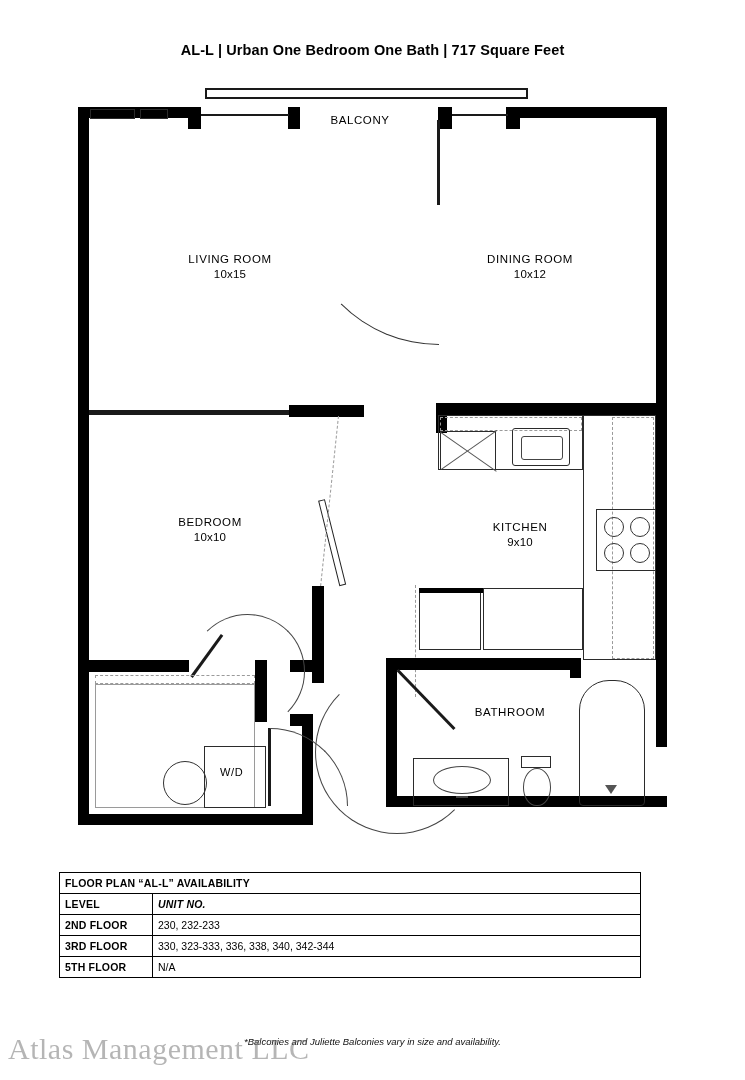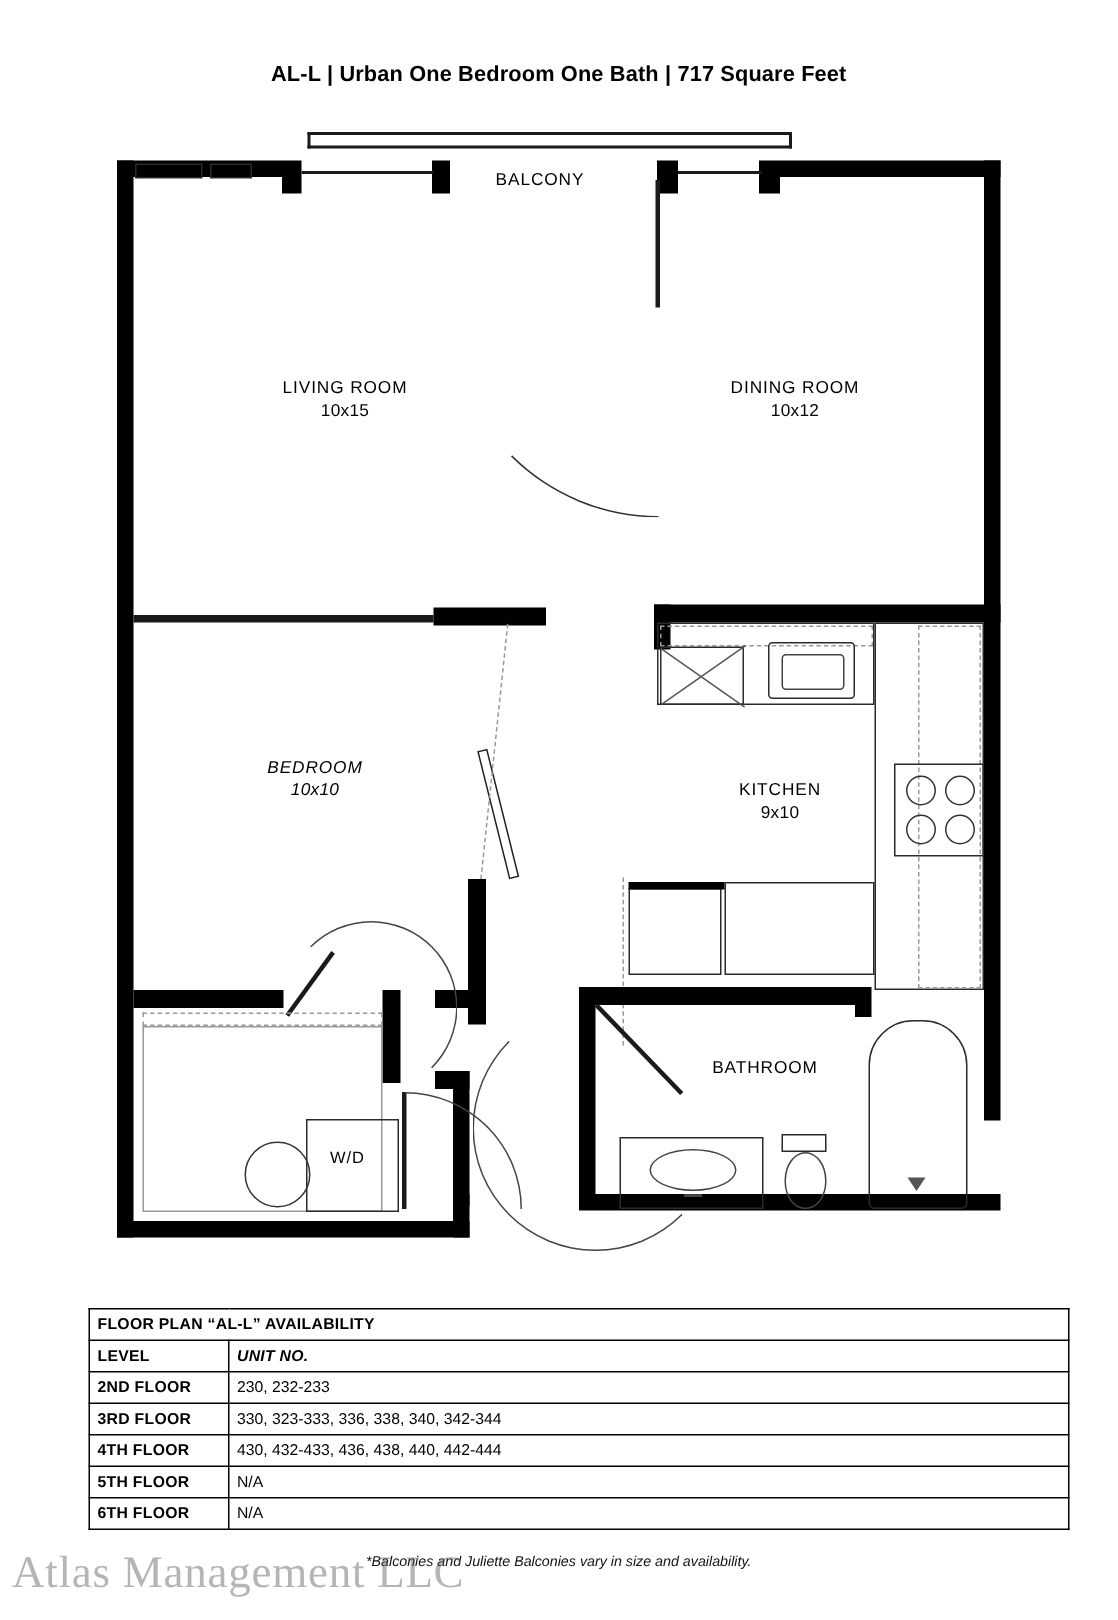--- a/index.html
+++ b/index.html
@@ -85,21 +85,21 @@
     border: 1px solid #333;
     border-radius: 50%;
     box-sizing: border-box;
   }
 
   
   .avail-table {
     position: absolute;
     left: 59px;
     top: 872px;
-    width: 654px;
+    width: 582px;
     border-collapse: collapse;
     font-size: 10.5px;
   }
   .avail-table td {
     border: 1px solid #000;
     padding: 2px 5px;
     height: 16px;
     vertical-align: middle;
   }
   .avail-table .hdr-full {
@@ -207,21 +207,21 @@
   <div class="wall" style="left:255px; top:580px; width:12px; height:62px;"></div>
   <div class="wall" style="left:290px; top:634px; width:23px; height:12px;"></div>
   <div class="wall" style="left:302px; top:634px; width:11px; height:90px;"></div>
 
   <div class="thinline" style="left:190px; top:545px; width:3px; height:52px; transform: rotate(36deg); transform-origin: bottom center;"></div>
   <div class="swing" style="left:190px; top:534px; width:115px; height:115px; border-color:transparent; border-top-color:#444; border-right-color:#444; clip-path: polygon(0% 0%, 100% 0%, 100% 100%, 50% 100%, 50% 50%, 0% 50%);"></div>
 
   <div class="thinline" style="left:268px; top:648px; width:3px; height:78px;"></div>
   <div class="swing" style="left:192px; top:648px; width:156px; height:156px; border-color:transparent; border-top-color:#444; border-right-color:#444; clip-path: polygon(50% 0%, 100% 0%, 100% 50%, 50% 50%);"></div>
 
-  <div class="room-label" style="left:130px; top:425px; width:160px;font-style:italic;">
+  <div class="room-label" style="left:130px; top:435px; width:160px;">
     <span>BEDROOM</span><br>
     <span class="dim">10x10</span>
   </div>
 
   <div class="dash" style="left:95px; top:595px; width:160px; height:9px;"></div>
   <div class="outline-l" style="left:95px; top:604px; width:160px; height:124px; border-style:solid;"></div>
 
   <div class="outline" style="left:204px; top:666px; width:62px; height:62px;"></div>
   <div class="small-label" style="left:220px; top:686px; font-size:11px; letter-spacing:0.6px;">
     <span>W/D</span>
@@ -294,28 +294,20 @@
   </tr>
   <tr>
     <td class="col-level">2ND FLOOR</td>
     <td>230, 232-233</td>
   </tr>
   <tr>
     <td class="col-level">3RD FLOOR</td>
     <td>330, 323-333, 336, 338, 340, 342-344</td>
   </tr>
   <tr>
-    <td class="col-level">4TH FLOOR</td>
-    <td>430, 432-433, 436, 438, 440, 442-444</td>
-  </tr>
-  <tr>
     <td class="col-level">5TH FLOOR</td>
     <td>N/A</td>
   </tr>
-  <tr>
-    <td class="col-level">6TH FLOOR</td>
-    <td>N/A</td>
-  </tr>
 </tbody>
   </table>
 
 <div class="footnote">*Balconies and Juliette Balconies vary in size and availability.</div>
 <div class="watermark">Atlas Management LLC</div>
 
 </body></html>

